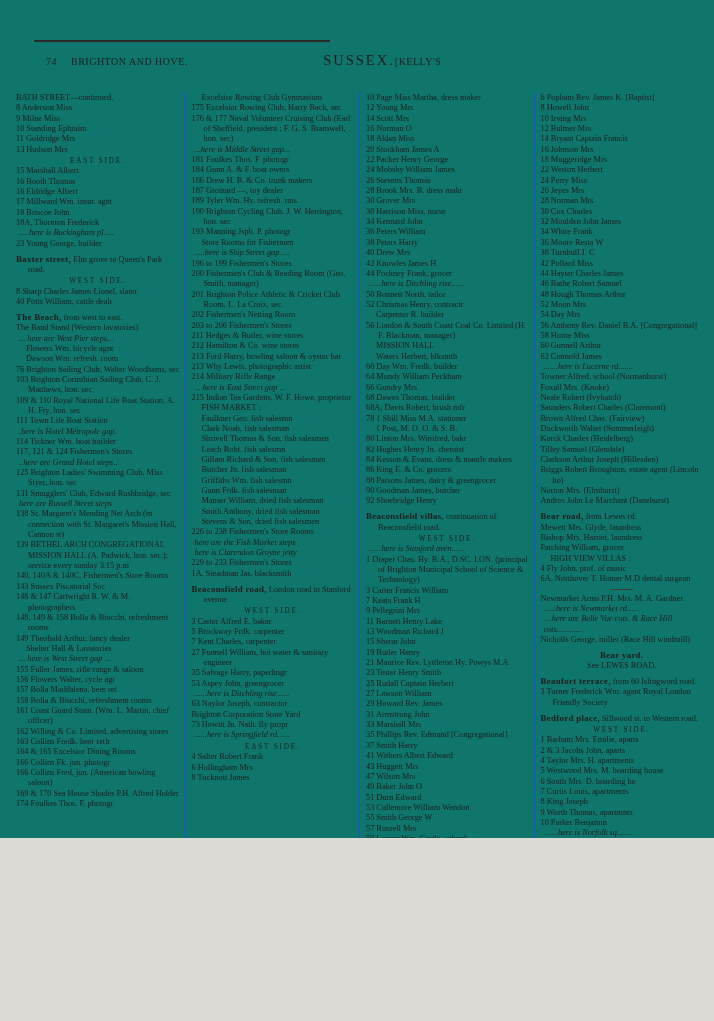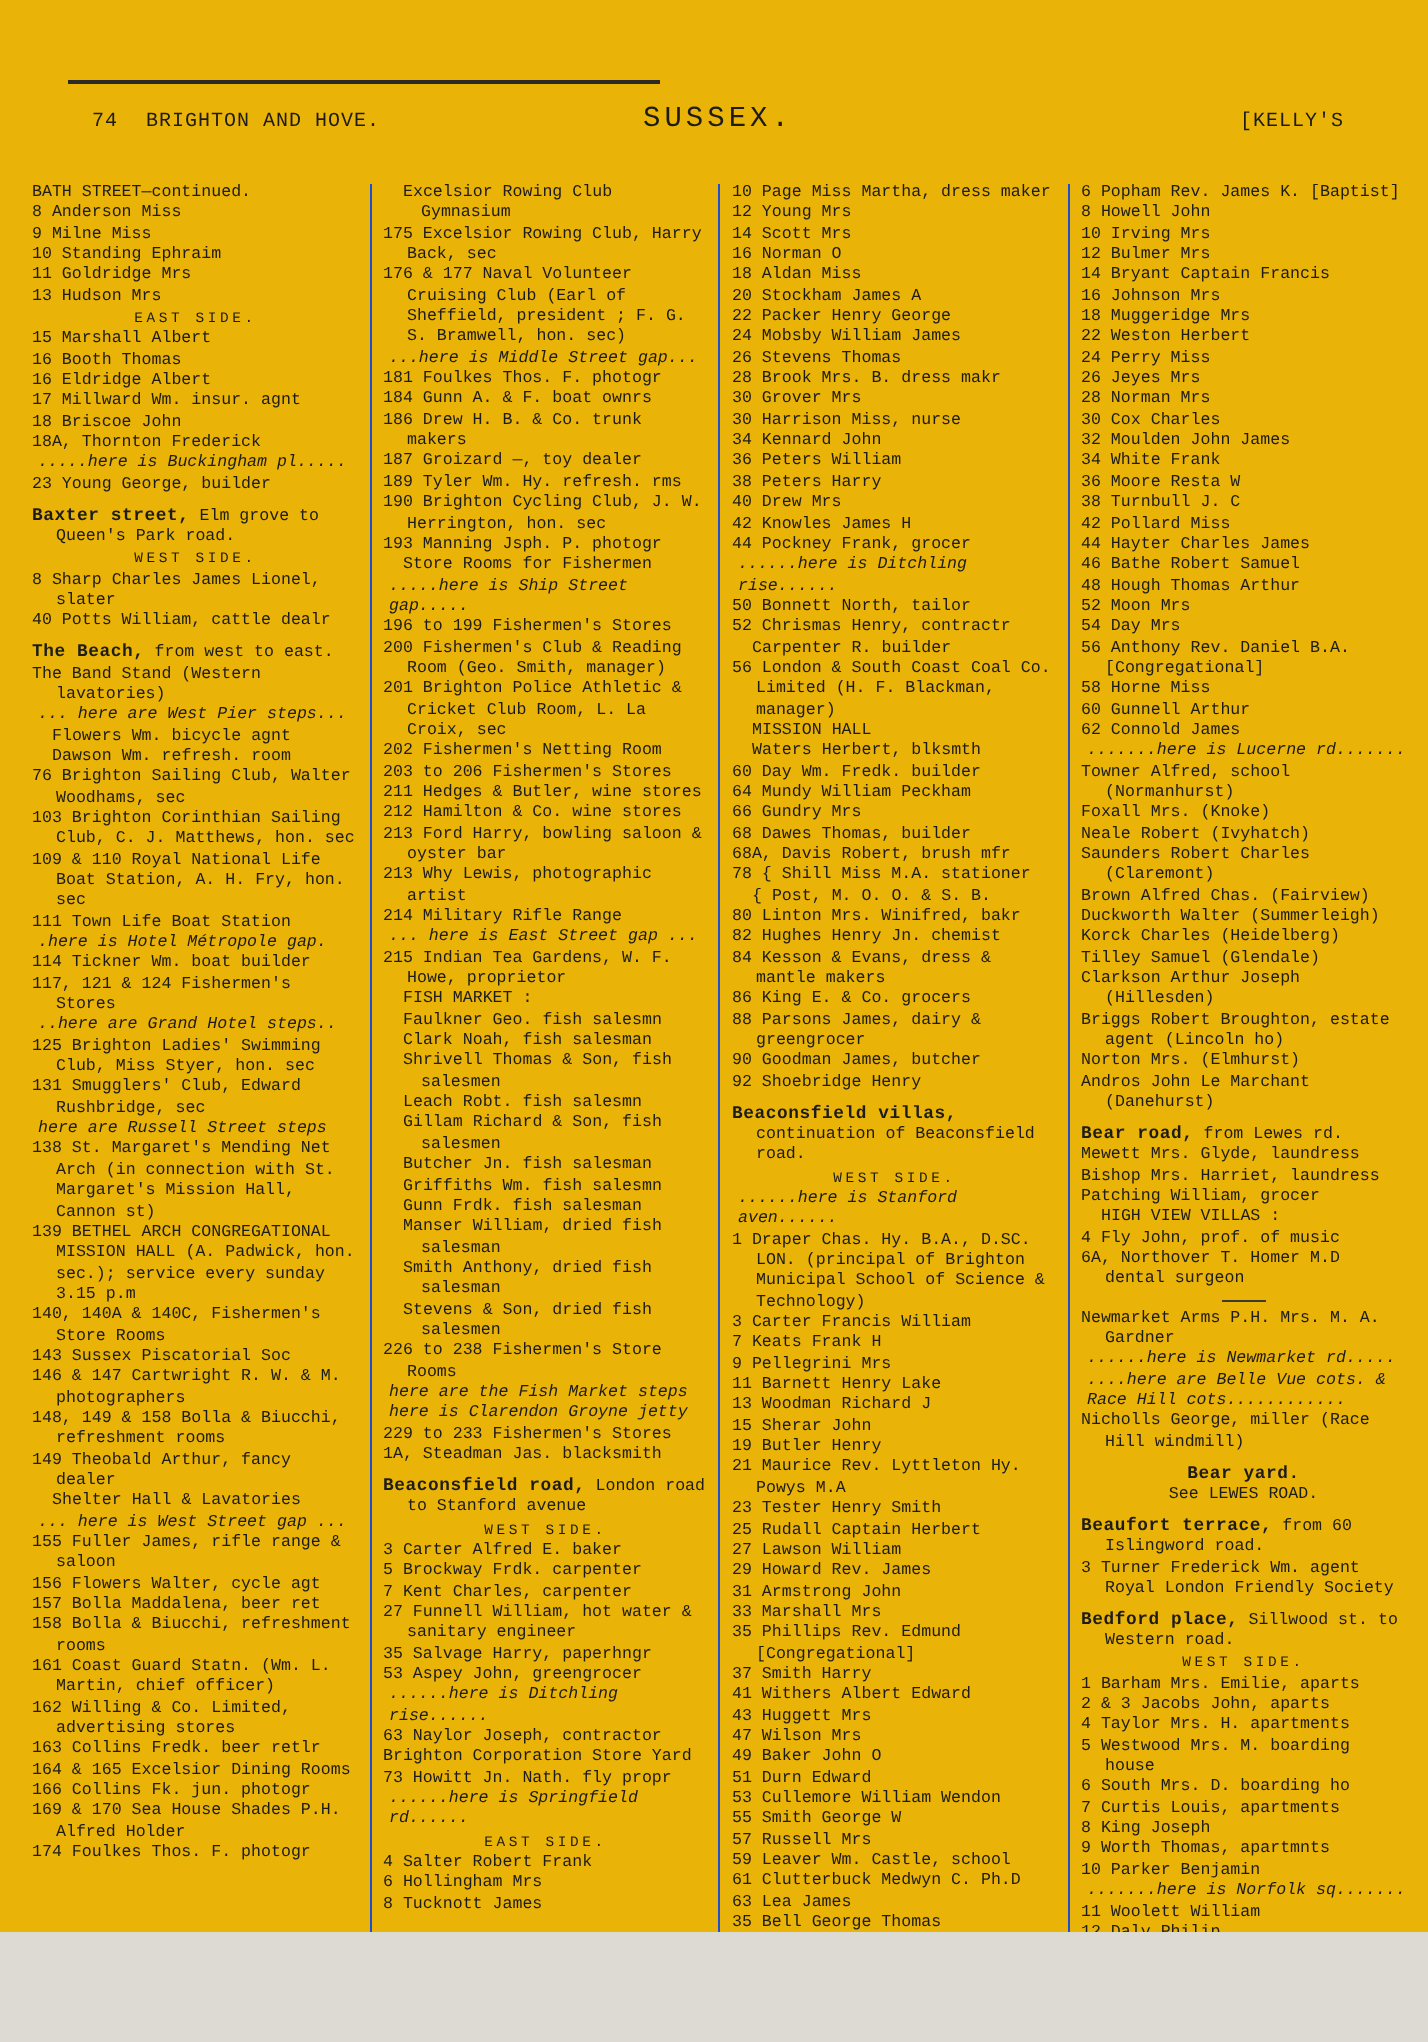--- a/index.html
+++ b/index.html
@@ -1,25 +1,25 @@
 <!DOCTYPE html>
 <html><head>
 <meta charset="utf-8">
 <style>
   html,body{margin:0;padding:0;background:#dddad3;}
-  .page{width:714px;height:966px;background:#eab308;color:#1d1c19;
-        font-family:Liberation Mono, monospace;position:relative;overflow:hidden;
+  .page{width:714px;height:838px;background:#0f766e;color:#1d1c19;
+        font-family:Liberation Serif, serif;position:relative;overflow:hidden;
         box-shadow:0 0 6px rgba(0,0,0,.3);}
   .scan-rule-top{position:absolute;left:34px;top:40px;width:296px;height:2px;background:#2b2a27;}
   .hdr{display:grid;grid-template-columns:1fr auto 1fr;align-items:baseline;
        padding:52px 42px 10px 46px;}
   .hdr-left{font-size:10px;letter-spacing:.5px;white-space:nowrap;}
   .hdr-left .pg{margin-right:14px;}
   .hdr-center{font-size:14.5px;letter-spacing:2px;text-align:center;}
-  .hdr-right{font-size:10px;text-align:right;letter-spacing:.5px;}
+  .hdr-right{font-size:10px;letter-spacing:.5px;}
   .cols{display:flex;align-items:stretch;padding:2px 6px 0 10px;height:906px;margin-top:12px;}
   .col{width:25%;padding:0 5px 0 6px;box-sizing:border-box;}
   .col + .col{border-left:1px solid #1d4ed8;}
   .ln{font-size:8.3px;line-height:10.35px;}
   .e{padding-left:12px;text-indent:-12px;}
   .e0{padding-left:0;}
   .ind{padding-left:19px;text-indent:-9px;}
   .i{font-style:italic;padding-left:3px;}
   .c{text-align:center;font-size:7.2px;letter-spacing:1.8px;padding-top:1px;}
   .cb{text-align:center;}
@@ -89,20 +89,21 @@
         <div class="ln i">... here is West Street gap ...</div>
         <div class="ln e">155 Fuller James, rifle range &amp; saloon</div>
         <div class="ln e">156 Flowers Walter, cycle agt</div>
         <div class="ln e">157 Bolla Maddalena, beer ret</div>
         <div class="ln e">158 Bolla &amp; Biucchi, refreshment rooms</div>
         <div class="ln e">161 Coast Guard Statn. (Wm. L. Martin, chief officer)</div>
         <div class="ln e">162 Willing &amp; Co. Limited, advertising stores</div>
         <div class="ln e">163 Collins Fredk. beer retlr</div>
         <div class="ln e">164 &amp; 165 Excelsior Dining Rooms</div>
         <div class="ln e">166 Collins Fk. jun. photogr</div>
+        <div class="ln e">166 Collins Fred, jun. (American bowling saloon)</div>
         <div class="ln e">169 &amp; 170 Sea House Shades P.H. Alfred Holder</div>
         <div class="ln e">174 Foulkes Thos. F. photogr</div>
       </div>
     <div class="col">
         <div class="ln ind">Excelsior Rowing Club Gymnasium</div>
         <div class="ln e">175 Excelsior Rowing Club, Harry Back, sec</div>
         <div class="ln e">176 &amp; 177 Naval Volunteer Cruising Club (Earl of Sheffield, president ; F. G. S. Bramwell, hon. sec)</div>
         <div class="ln i">...here is Middle Street gap...</div>
         <div class="ln e">181 Foulkes Thos. F. photogr</div>
         <div class="ln e">184 Gunn A. &amp; F. boat ownrs</div>

